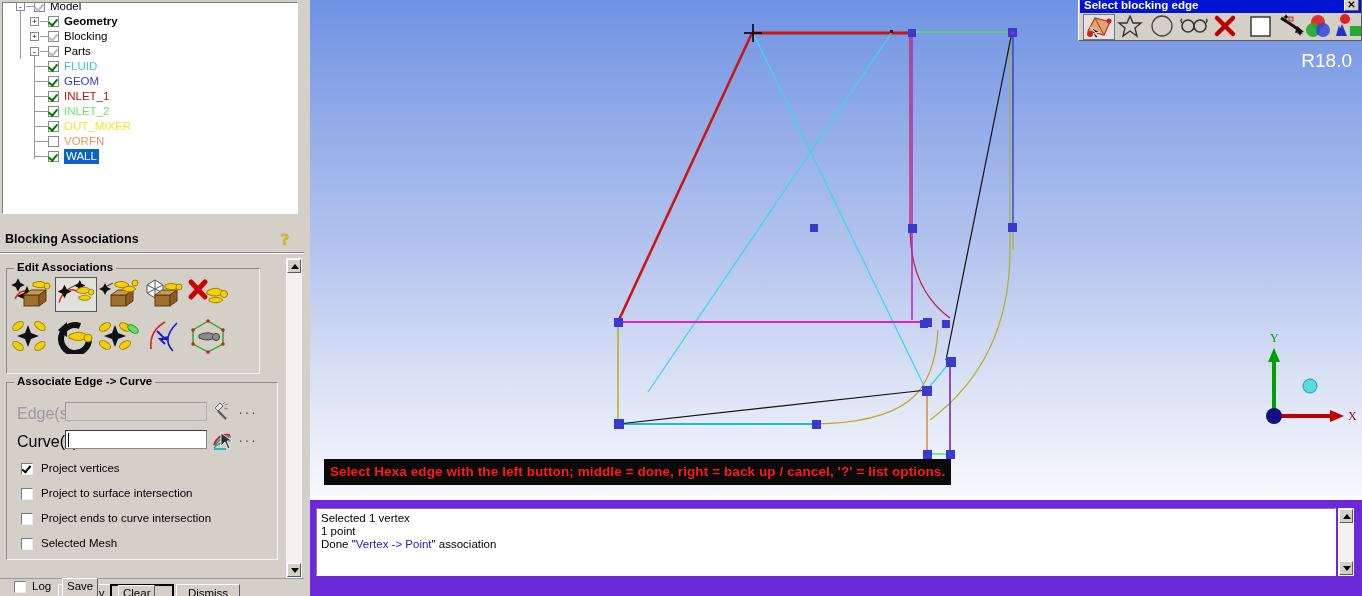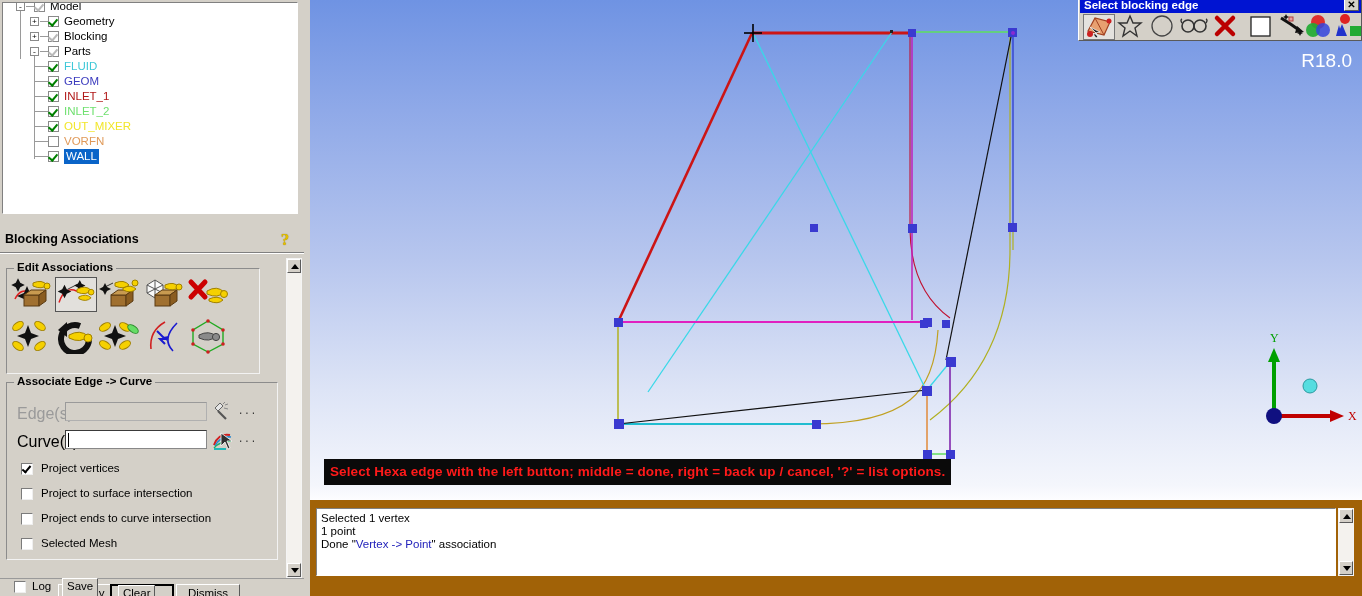--- a/index.html
+++ b/index.html
@@ -219,21 +219,21 @@
     border: 1px solid #ffffff; border-right-color: #5a5a5a; border-bottom-color: #5a5a5a;
     font-size: 10px; line-height: 11px; text-align: center; color: #000; font-weight: bold;
   }
   #tb-icons { position: absolute; left: 4px; top: 17px; height: 26px; }
   .tbi { position: absolute; top: 0; width: 32px; height: 26px; }
   .tbi.sel { background: #e4e2de; border: 1px solid #777; }
 
   
   #msgwin-area {
     position: absolute; left: 310px; top: 500px; width: 1052px; height: 96px;
-    background: #a16207;
+    background: #6d28d9;
   }
   #msgwin {
     position: absolute; left: 6px; top: 8px; width: 1020px; height: 68px;
     background: #ffffff;
     border: 1px solid #808080;
     border-right-color: #ffffff; border-bottom-color: #ffffff;
     overflow: hidden;
     padding: 3px 4px;
   }
   .mline {
@@ -285,21 +285,21 @@
           <span class="tgl" style="left:13px;">-</span>
           <span class="hline" style="left:23px; width:8px;"></span>
           <span class="chk dim" style="left:31px;"></span>
           <span class="lbl" style="left:47px; color:#000000;">Model</span>
         </div>
 
         <div class="tree-row">
           <span class="tgl" style="left:27px;">+</span>
           <span class="hline" style="left:37px; width:8px;"></span>
           <span class="chk on" style="left:45px;"></span>
-          <span class="lbl" style="left:61px; color:#000000;">Geometry</span>
+          <span class="lbl" style="left:61px; color:#000000;font-weight:bold;">Geometry</span>
         </div>
 
         <div class="tree-row">
           <span class="tgl" style="left:27px;">+</span>
           <span class="hline" style="left:37px; width:8px;"></span>
           <span class="chk dim" style="left:45px;"></span>
           <span class="lbl" style="left:61px; color:#000000;">Blocking</span>
         </div>
 
         <div class="tree-row">

